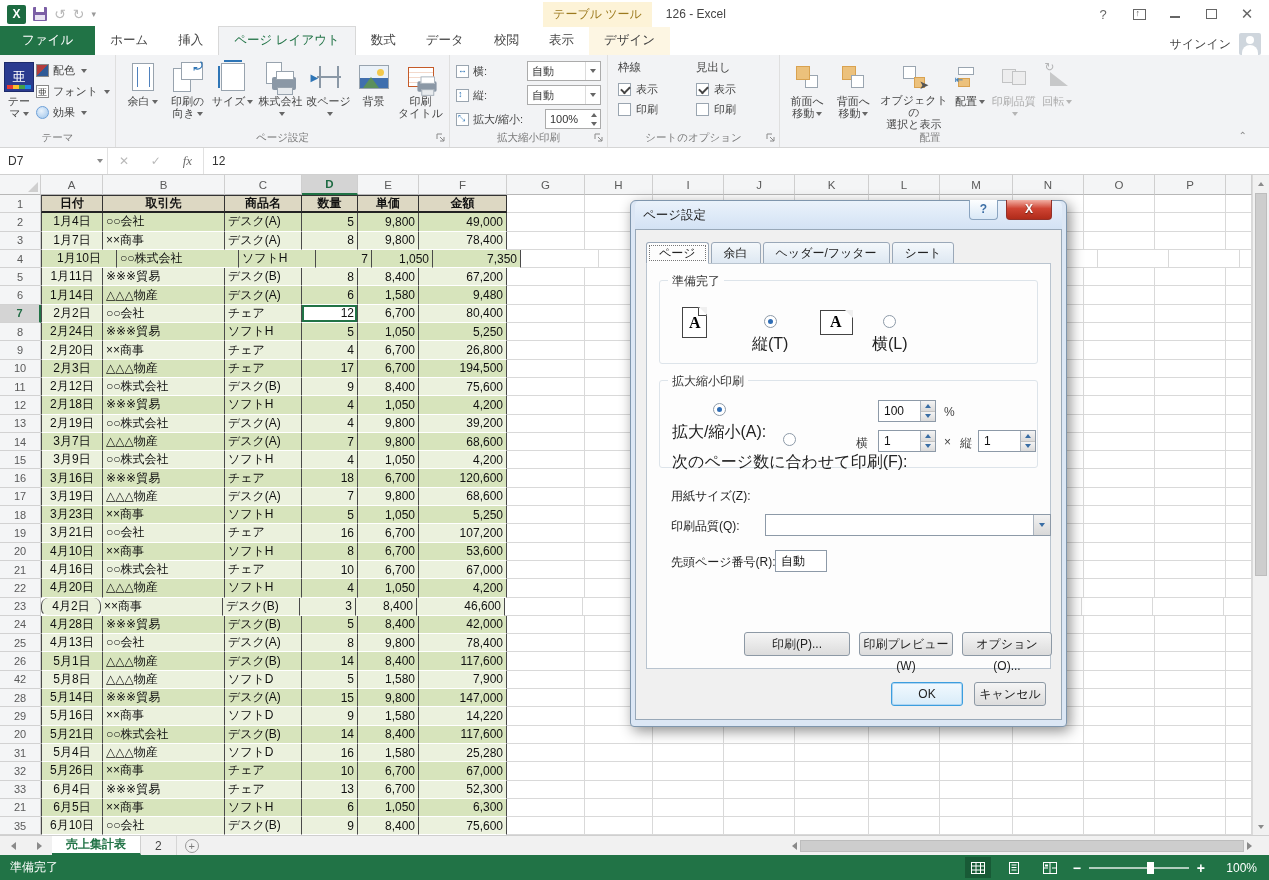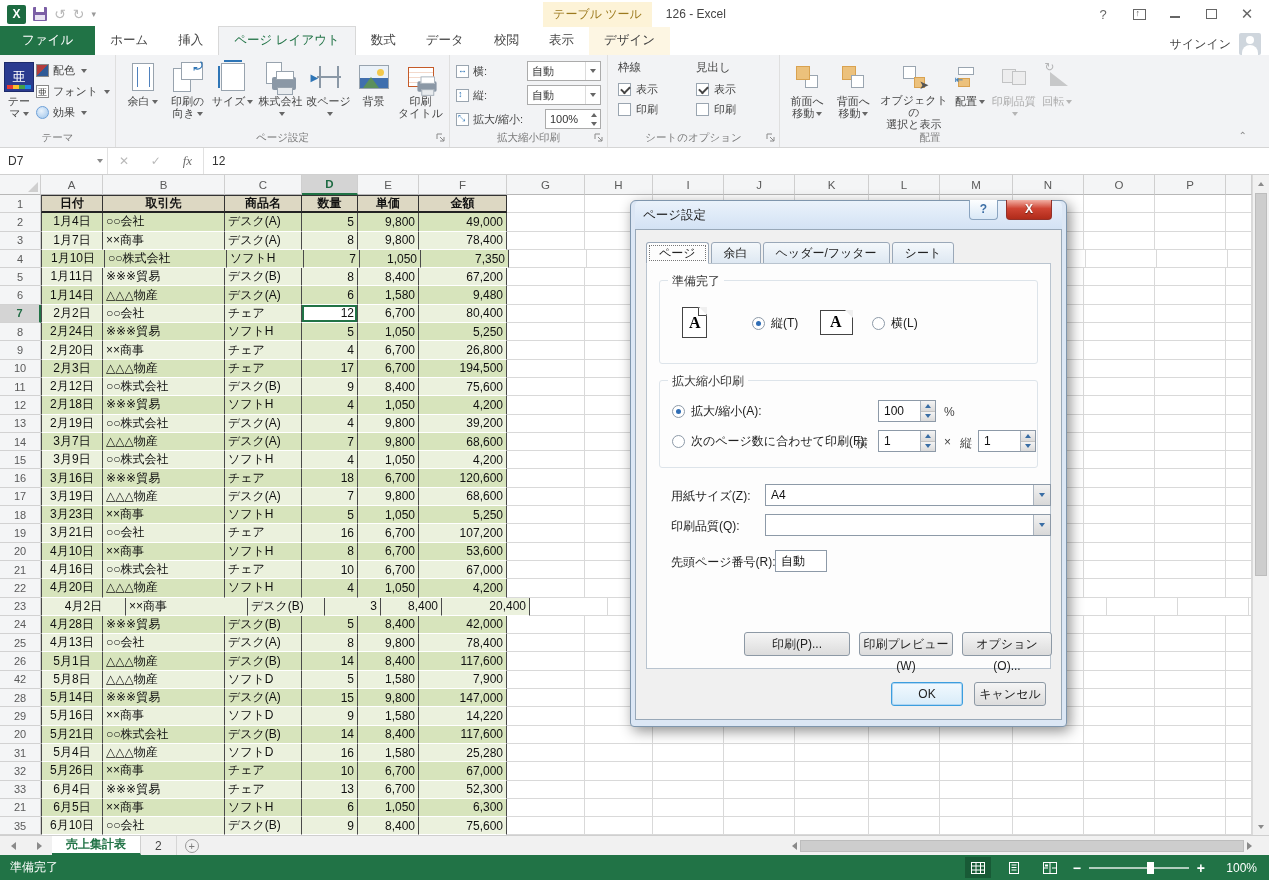--- a/index.html
+++ b/index.html
@@ -200,21 +200,21 @@
   .dtab { height:22px; padding:0 12px; line-height:21px; background:linear-gradient(180deg,#f4f8fb,#dee8f2);
     border:1px solid #9aa8b8; border-radius:3px 3px 0 0; margin-right:2px; font-size:12px; color:#222; }
   .dtab.active { background:#fdfdfd; border-bottom:1px solid #fdfdfd; position:relative; z-index:2; outline:1px dotted #777; outline-offset:-4px; }
   .dlg-panel { position:absolute; left:10px; right:10px; top:33px; height:406px; background:#fdfdfd; border:1px solid #b9c4cf; }
   .gbox { position:absolute; left:12px; right:12px; border:1px solid #dde4ea; border-radius:3px; }
   .gbox .legend { position:absolute; left:8px; top:-8px; background:#fdfdfd; padding:0 4px; font-size:12px; color:#333; }
   .gb-orient { top:16px; height:84px; }
   .gb-scale { top:116px; height:88px; }
   .radio { width:13px; height:13px; border-radius:50%; border:1px solid #8d9aa8; background:#fff; position:relative; flex:none; }
   .radio.sel:after { content:""; position:absolute; left:3px; top:3px; width:5px; height:5px; border-radius:50%; background:#2f6db5; }
-  .radio-row { position:absolute; display:flex; align-items:center; gap:6px; font-size:12px; color:#222; }
+  .radio-row { position:absolute; display:flex; align-items:center; gap:6px; font-size:16px; color:#222;flex-direction:column; }
   .portrait-ic { width:25px; height:31px; background:#fff; border:1px solid #444; position:relative; font-weight:bold; font-family:"Liberation Serif","DejaVu Serif",serif; }
   .portrait-ic:before { content:""; position:absolute; right:-1px; top:-1px; border-left:8px solid transparent; border-top:8px solid #f0f0f0; }
   .portrait-ic:after { content:""; position:absolute; right:-1px; top:-1px; width:8px; height:8px; border-left:1px solid #444; border-bottom:1px solid #444; background:#fff; clip-path:polygon(0 0,0 100%,100% 100%); }
   .pa { position:absolute; left:6px; top:6px; font-size:16px; color:#000; z-index:2; }
   .landscape-ic { width:33px; height:25px; background:#fff; border:1px solid #444; position:relative; font-weight:bold; font-family:"Liberation Serif","DejaVu Serif",serif; }
   .landscape-ic .pa { left:9px; top:2px; }
   .landscape-ic:before { content:""; position:absolute; right:-1px; top:-1px; border-left:8px solid transparent; border-top:8px solid #f0f0f0; }
   .dlg-row { position:absolute; display:flex; align-items:center; font-size:12px; color:#222; }
   .dcombo { height:22px; background:#fff; border:1px solid #8d9aa8; display:flex; align-items:center; }
   .dcombo .dval { flex:1; padding-left:5px; font-size:12px; color:#111; }
@@ -617,21 +617,21 @@
           <div class="gc" style="width: 74px;"></div>
           <div class="gc" style="width: 71px;"></div>
           <div class="gc" style="width: 73px;"></div>
           <div class="gc" style="width: 71px;"></div>
           <div class="gc" style="width: 71px;"></div>
           <div class="gc" style="width: 71px;"></div>
           <div class="gc" style="flex: 1 1 0%;"></div>
         </div>
         <div class="gr datarow band-dark">
           <div class="gc rowhdr" style="width: 41px;">4</div>
-          <div class="gc tcell first al-c" style="width: 64px;">1月10日</div>
+          <div class="gc tcell first al-c" style="width: 76px;">1月10日</div>
           <div class="gc tcell al-l" style="width: 122px;">○○株式会社</div>
           <div class="gc tcell al-l" style="width: 77px;">ソフトH</div>
           <div class="gc tcell al-r" style="width: 56px;">7</div>
           <div class="gc tcell al-r" style="width: 61px;">1,050</div>
           <div class="gc tcell al-r" style="width: 88px;">7,350</div>
           <div class="gc" style="width: 78px;"></div>
           <div class="gc" style="width: 68px;"></div>
           <div class="gc" style="width: 71px;"></div>
           <div class="gc" style="width: 71px;"></div>
           <div class="gc" style="width: 74px;"></div>
@@ -997,26 +997,26 @@
           <div class="gc" style="width: 74px;"></div>
           <div class="gc" style="width: 71px;"></div>
           <div class="gc" style="width: 73px;"></div>
           <div class="gc" style="width: 71px;"></div>
           <div class="gc" style="width: 71px;"></div>
           <div class="gc" style="width: 71px;"></div>
           <div class="gc" style="flex: 1 1 0%;"></div>
         </div>
         <div class="gr datarow band-light">
           <div class="gc rowhdr" style="width: 41px;">23</div>
-          <div class="gc tcell first al-c" style="width: 85px;">4月2日</div>
+          <div class="gc tcell first al-c" style="width: 60px; border-radius: 7px;">4月2日</div>
           <div class="gc tcell al-l" style="width: 122px;">××商事</div>
           <div class="gc tcell al-l" style="width: 77px;">デスク(B)</div>
           <div class="gc tcell al-r" style="width: 56px;">3</div>
           <div class="gc tcell al-r" style="width: 61px;">8,400</div>
-          <div class="gc tcell al-r" style="width: 88px;">20,400</div>
+          <div class="gc tcell al-r" style="width: 88px;">46,600</div>
           <div class="gc" style="width: 78px;"></div>
           <div class="gc" style="width: 68px;"></div>
           <div class="gc" style="width: 71px;"></div>
           <div class="gc" style="width: 71px;"></div>
           <div class="gc" style="width: 74px;"></div>
           <div class="gc" style="width: 71px;"></div>
           <div class="gc" style="width: 73px;"></div>
           <div class="gc" style="width: 71px;"></div>
           <div class="gc" style="width: 71px;"></div>
           <div class="gc" style="width: 71px;"></div>
@@ -1404,26 +1404,20 @@
                 <i>
                   <span class="tri-dn"></span>
                 </i>
               </span>
           </div>
         </div>
 
         <div class="dlg-row" style="left:24px;top:224px;">
             <span>用紙サイズ(Z):</span>
           </div>
-        <div class="dcombo" style="position:absolute;left:118px;top:220px;width:286px;">
-          <span class="dval">A4</span>
-          <span class="dbtn">
-              <span class="tri-dn" style="border-top-color:#3a6ea5"></span>
-            </span>
-        </div>
 
         <div class="dlg-row" style="left:24px;top:254px;">
             <span>印刷品質(Q):</span>
           </div>
         <div class="dcombo" style="position:absolute;left:118px;top:250px;width:286px;">
           <span class="dval"></span>
           <span class="dbtn">
               <span class="tri-dn" style="border-top-color:#3a6ea5"></span>
             </span>
         </div>

